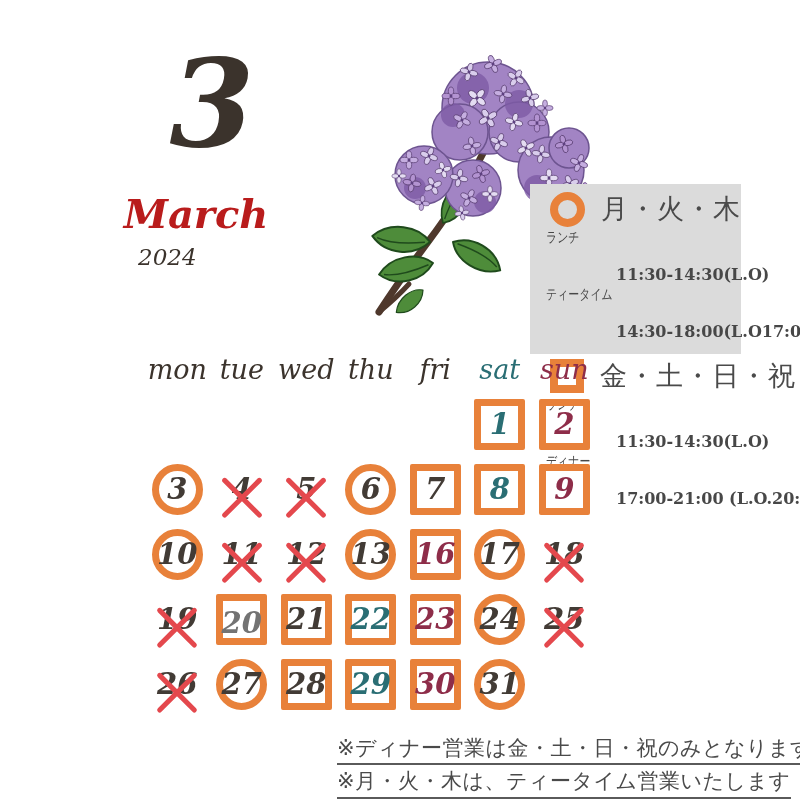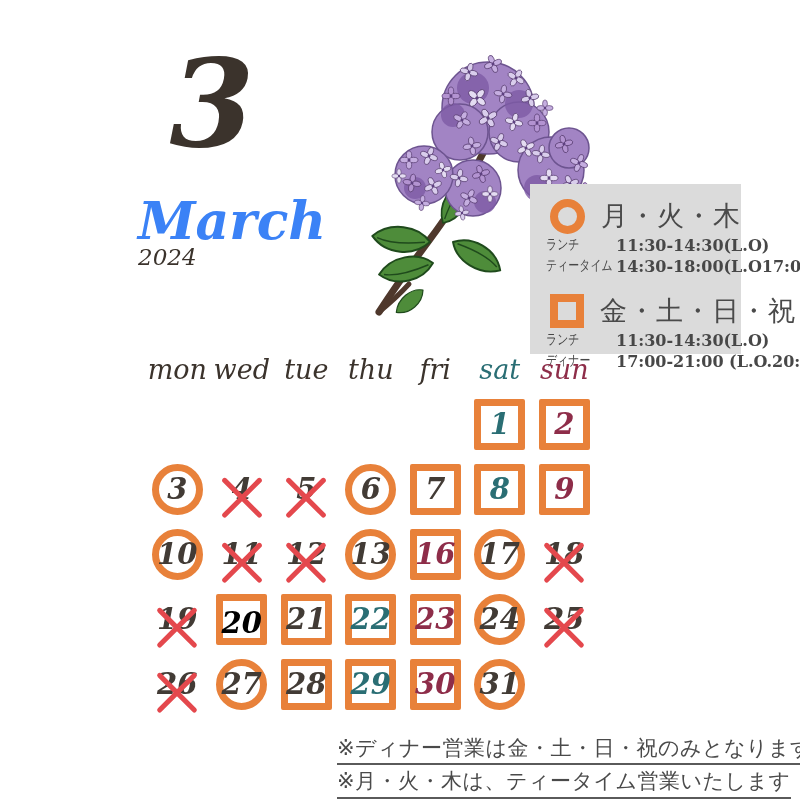--- a/index.html
+++ b/index.html
@@ -4,56 +4,56 @@
 <style>
   * { margin:0; padding:0; box-sizing:border-box; }
   html,body { background:#ffffff; }
   body { width:800px; height:800px; overflow:hidden; }
   .page { position:relative; width:800px; height:800px; background:#ffffff;
           font-family:"DejaVu Serif","Liberation Serif",serif; }
 
   
   .month-num { position:absolute; left:148px; top:36px; width:128px; text-align:center;
                font-size:122px; font-style:italic; font-weight:bold; color:#3B332C; line-height:1.1; }
-  .month-name { position:absolute; left:138px; top:190px; width:148px; text-align:center;
-                font-size:52px; font-style:italic; font-weight:bold; color:#3b82f6; }
+  .month-name { position:absolute; left:122px; top:190px; width:148px; text-align:center;
+                font-size:40px; font-style:italic; font-weight:bold; color:#b91c1c; }
   .year { position:absolute; left:138px; top:244px; width:148px; text-align:left;
           font-size:23px; font-style:italic; color:#3B332C; }
 
   
   .flower { position:absolute; left:323px; top:20px; width:277px; height:317px; }
 
   
   .legend { position:absolute; left:530px; top:184px; width:211px; height:170px;
-            background:#DBDBDB; padding:12px 6px 5px 16px;
+            background:#DBDBDB; padding:5px 6px 5px 16px;
             font-family:"DejaVu Sans","Liberation Sans",sans-serif; color:#474747; }
   .lg-head { display:flex; align-items:center; gap:16px; margin:2px 0 1px 4px; }
   .ring { width:35px; height:35px; border:8px solid #E8813A; border-radius:50%; flex:0 0 auto; }
   .sqr  { width:34px; height:34px; border:8px solid #E8813A; flex:0 0 auto; }
   .lg-title { font-size:27px; color:#4A4A4A; letter-spacing:1px; white-space:nowrap; }
   .lg-row { display:flex; font-size:15px; line-height:1.33; }
   .lg-row .lbl { width:70px; font-size:14px; transform:scaleX(0.78); transform-origin:left center;
                  white-space:nowrap; flex:0 0 auto; }
   .lg-row .tm { font-family:"DejaVu Serif","Liberation Serif",serif; font-size:16px;
-                font-weight:bold; white-space:nowrap; }
+                font-weight:bold; white-space:nowrap;margin-top:36px; }
   .lg-gap { height:13px; }
 
   
   .cal { position:absolute; left:145px; top:346px; width:452px; }
   .wk { display:grid; grid-template-columns:repeat(7,64.5px); height:46px; }
   .wk span { display:flex; align-items:center; justify-content:center;
              font-size:27px; font-style:italic; font-weight:normal; color:#3B332C; }
   .wk .sat { color:#2A6E74; } .wk .sun { color:#8E2D49; }
   .grid { display:grid; grid-template-columns:repeat(7,64.5px); grid-auto-rows:65px; }
   .cell { display:flex; align-items:center; justify-content:center; position:relative; }
   .mark { width:51px; height:51px; display:flex; align-items:center; justify-content:center; }
   .ci { border:7px solid #E8813A; border-radius:50%; }
   .sq { border:7px solid #E8813A; border-radius:2px; }
   .num { font-size:29px; font-style:italic; font-weight:bold; color:#423B35; line-height:1; }
-  .c-sat { color:#2A6E74; } .c-sun { color:#8E2D49; } .c-hol { color:#000000;margin-top:8px; }
+  .c-sat { color:#2A6E74; } .c-sun { color:#8E2D49; } .c-hol { color:#737373;margin-top:8px; }
   .closed { position:relative; width:51px; height:51px; display:flex;
             align-items:center; justify-content:center; }
   .xmark { position:absolute; left:50%; top:50%; width:52px; height:52px;
            transform:translate(-50%,-40%); }
   .xmark i { position:absolute; left:-1px; top:50%; width:54px; height:5px;
              background:#E4484D; border-radius:3px; }
   .xmark .x1 { transform:rotate(45deg); } .xmark .x2 { transform:rotate(-45deg); }
 
   
   .notes { position:absolute; left:337px; top:735px;
@@ -189,22 +189,22 @@
     </div>
     <div class="lg-row">
       <span class="lbl">ディナー</span>
       <span class="tm">17:00-21:00 (L.O.20:30)</span>
     </div>
   </aside>
 
   <main class="cal">
     <div class="wk">
       <span>mon</span>
+      <span>tue</span>
       <span>wed</span>
-      <span>tue</span>
       <span>thu</span>
       <span>fri</span>
       <span class="sat">sat</span>
       <span class="sun">sun</span>
     </div>
     <div class="grid">
 
       <div class="cell"></div>
       <div class="cell"></div>
       <div class="cell"></div>

